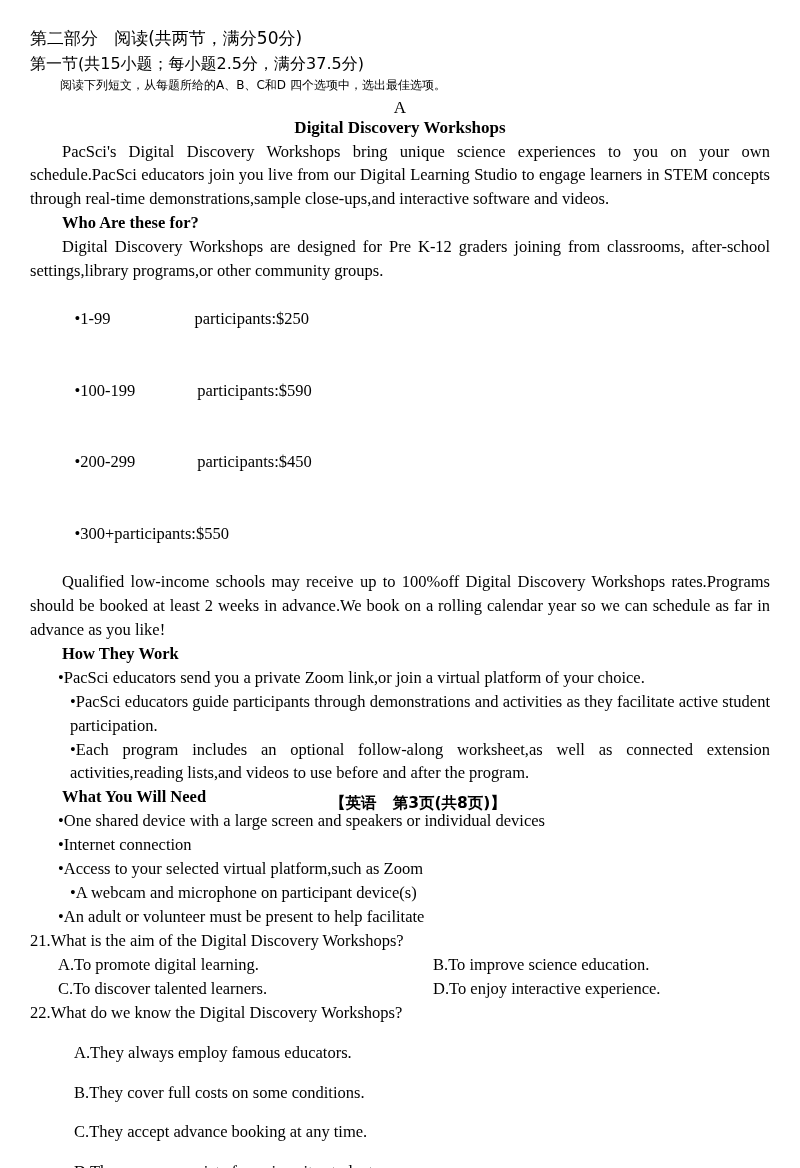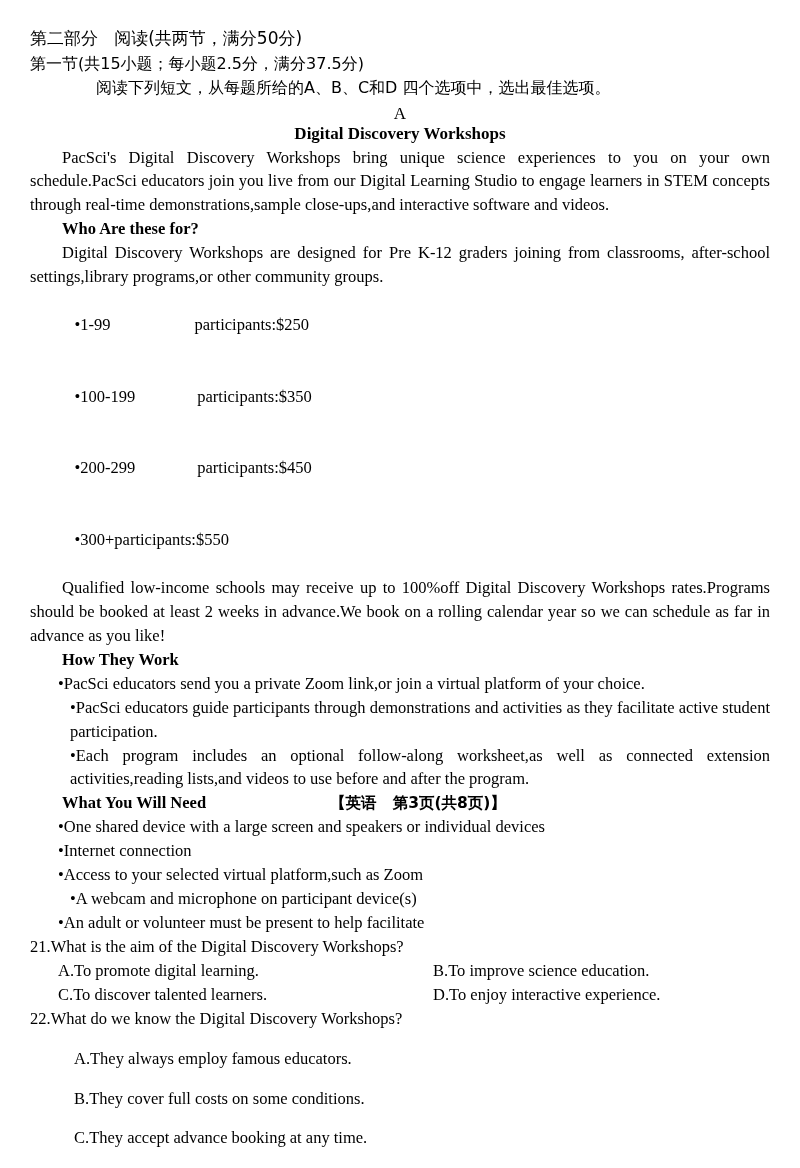--- a/index.html
+++ b/index.html
@@ -29,23 +29,23 @@
     white-space: pre;
   }
   .sec-sub {
     font-family: "DejaVu Sans", "Liberation Sans", sans-serif;
     font-size: 16px;
     line-height: 1.5;
     white-space: pre;
   }
   .sec-instr {
     font-family: "DejaVu Sans", "Liberation Sans", sans-serif;
-    font-size: 16px;
+    font-size: 12px;
     line-height: 1.5;
-    margin-left: 66px;
+    margin-left: 30px;
     white-space: pre;
   }
   .letter {
     text-align: center;
     font-size: 17px;
     font-family: "Liberation Serif", serif;
     margin-top: 4px;
     margin-bottom: 0px;
   }
   .title {
@@ -137,21 +137,21 @@
   <p class="para indent">PacSci's Digital Discovery Workshops bring unique science experiences to you on your own schedule.PacSci educators join you live from our Digital Learning Studio to engage learners in STEM concepts through real-time demonstrations,sample close-ups,and interactive software and videos.</p>
 
   <div class="sub-head">Who Are these for?</div>
   <p class="para indent">Digital Discovery Workshops are designed for Pre K-12 graders joining from classrooms, after-school settings,library programs,or other community groups.</p>
 
 
   <div class="cost-row">
     <span>•1-99</span><span style="display:inline-block;width:84px;"></span><span>participants:$250</span>
   </div>
   <div class="cost-row">
-    <span>•100-199</span><span style="display:inline-block;width:62px;"></span><span>participants:$350</span>
+    <span>•100-199</span><span style="display:inline-block;width:62px;"></span><span>participants:$590</span>
   </div>
   <div class="cost-row">
     <span>•200-299</span><span style="display:inline-block;width:62px;"></span><span>participants:$450</span>
   </div>
   <div class="cost-row">
     <span>•300+participants:$550</span>
   </div>
 
   <p class="para indent">Qualified low-income schools may receive up to 100%off Digital Discovery Workshops rates.Programs should be booked at least 2 weeks in advance.We book on a rolling calendar year so we can schedule as far in advance as you like!</p>
 

